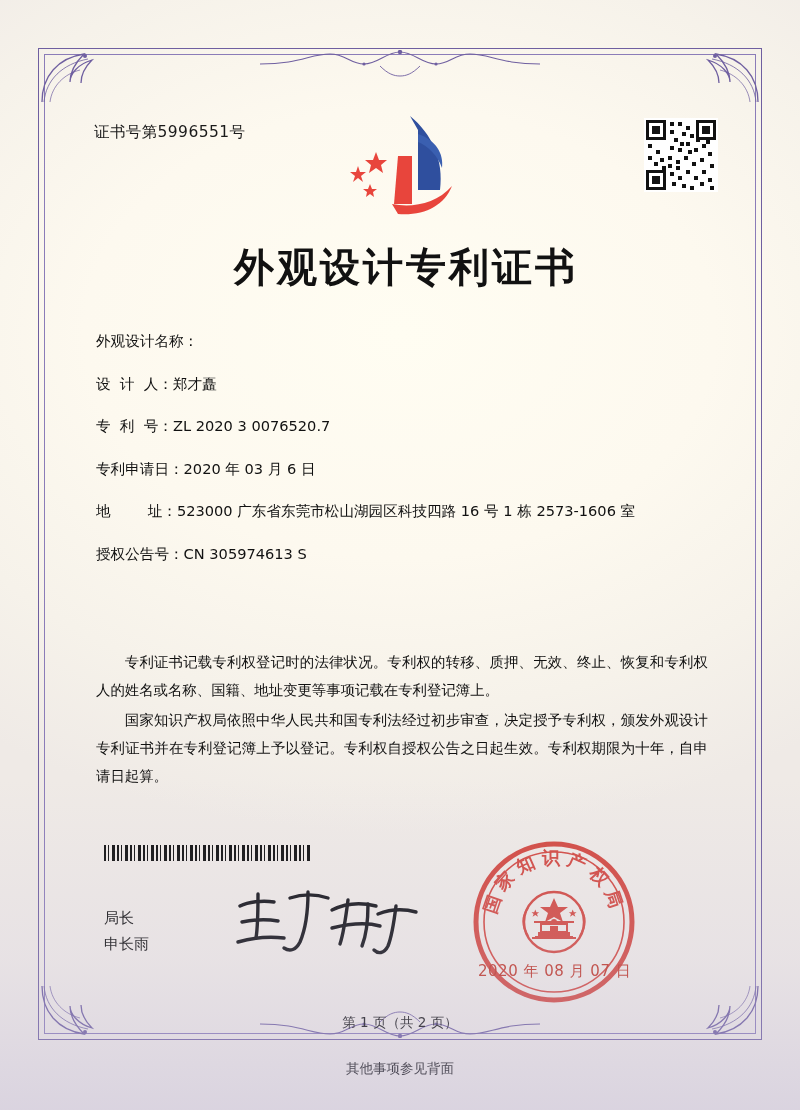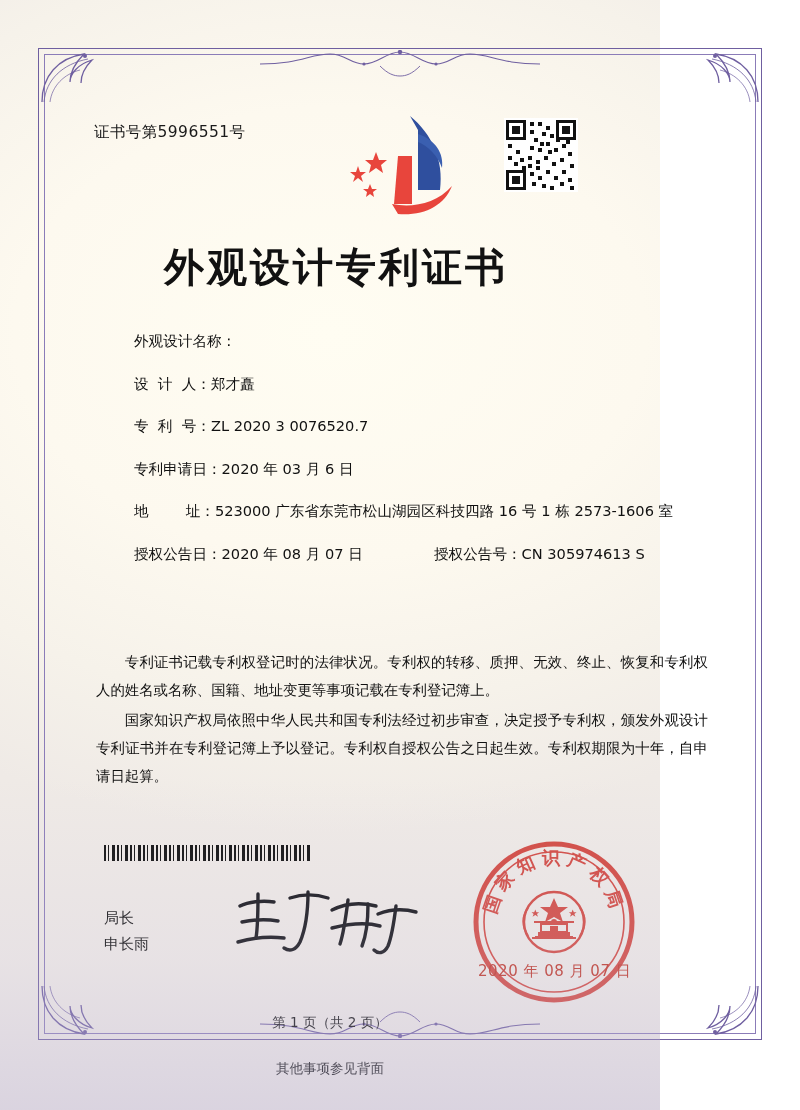--- a/index.html
+++ b/index.html
@@ -9,21 +9,21 @@
   body {
     width: 800px;
     height: 1110px;
     background: #ffffff;
     font-family: "DejaVu Sans", "Liberation Sans", sans-serif;
     overflow: hidden;
   }
 
   .page {
     position: relative;
-    width: 660px;
+    width: 800px;
     height: 1110px;
     background:
       radial-gradient(ellipse 700px 500px at 50% 30%, #fffdf2 0%, #fdf9ef 45%, #f6f2ea 75%, #efeae6 100%),
       linear-gradient(160deg, #fbf8f0 0%, #f7f3ec 40%, #efeaea 70%, #e9e6ee 100%);
   }
 
   
   .page::after {
     content: "";
     position: absolute;
@@ -123,21 +123,20 @@
     top: 330px;
     width: 612px;
     font-size: 14.6px;
     color: #111;
   }
   .field-row {
     display: flex;
     align-items: flex-end;
     margin-bottom: 20px;
     line-height: 1.55;
-    margin-left: 38px;
   }
   .field-label {
     white-space: pre;
     flex: 0 0 auto;
   }
   .field-value {
     flex: 1 1 auto;
     word-break: break-all;
   }
   .field-row.two-col { justify-content: flex-start; }
@@ -394,24 +393,20 @@
     </div>
     <div class="field-row">
       <span class="field-label">专利申请日：</span>
       <span class="field-value">2020 年 03 月 6 日</span>
     </div>
     <div class="field-row">
       <span class="field-label">地        址：</span>
       <span class="field-value">523000 广东省东莞市松山湖园区科技四路 16 号 1 栋 2573-1606 室</span>
     </div>
     <div class="field-row two-col">
-      <span class="col-a">
-        <span class="field-label">授权公告日：</span>
-        <span class="field-value">2020 年 08 月 07 日</span>
-      </span>
       <span class="col-b">
         <span class="field-label">授权公告号：</span>
         <span class="field-value">CN 305974613 S</span>
       </span>
     </div>
   </div>
 
   <div class="body-text">
     <p>专利证书记载专利权登记时的法律状况。专利权的转移、质押、无效、终止、恢复和专利权人的姓名或名称、国籍、地址变更等事项记载在专利登记簿上。</p>
     <p>国家知识产权局依照中华人民共和国专利法经过初步审查，决定授予专利权，颁发外观设计专利证书并在专利登记簿上予以登记。专利权自授权公告之日起生效。专利权期限为十年，自申请日起算。</p>

